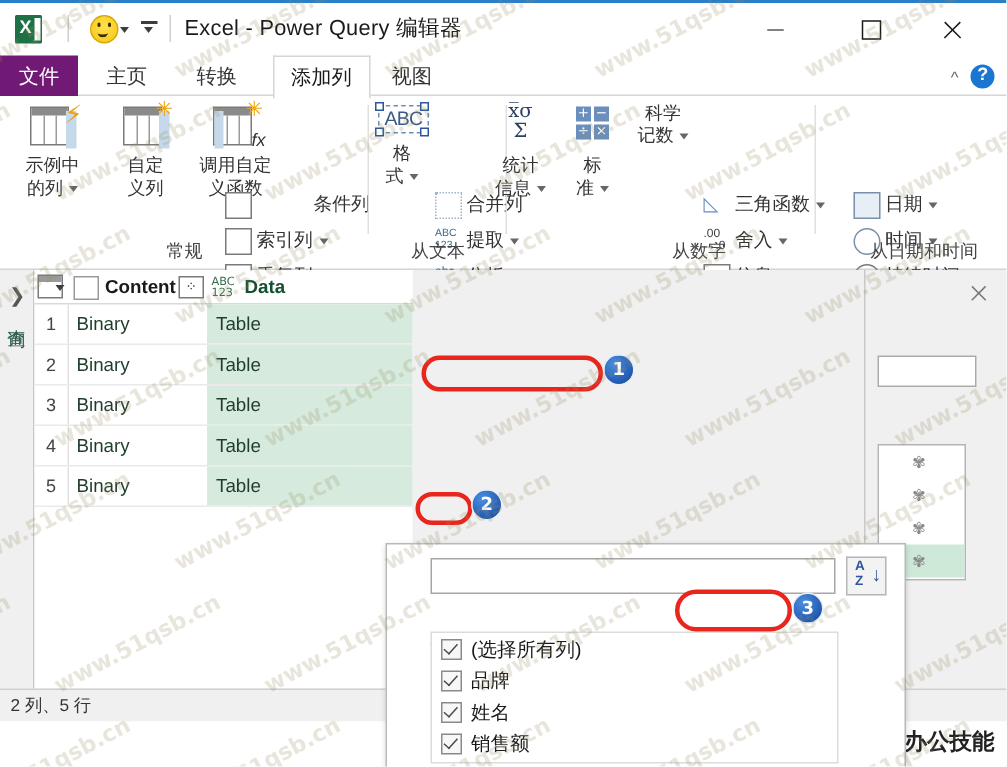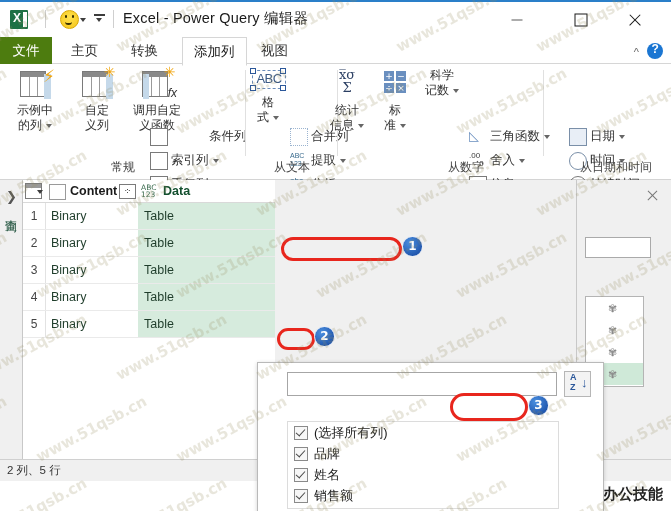--- a/index.html
+++ b/index.html
@@ -48,21 +48,21 @@
   .max .g{width:11px;height:11px;border:1px solid #1a1a1a;}
   .close .g{width:15px;height:15px;}
   .close .g:before,.close .g:after{content:"";position:absolute;left:0;top:7px;width:15px;height:1.3px;background:#1a1a1a;}
   .close .g:before{transform:rotate(45deg);} .close .g:after{transform:rotate(-45deg);}
 
   
   .tabbar{position:relative;height:27px;background:#fff;}
   .tabbar:after{content:"";position:absolute;left:0;right:0;bottom:0;height:1px;background:#d6d6d6;}
   .tab{position:absolute;top:0;height:27px;line-height:27px;font-size:13.5px;color:#333;
        padding:0 11px;cursor:default;z-index:2;}
-  .tab.file{background:#4d7c0f;color:#fff;font-size:13.5px;}
+  .tab.file{background:#701a75;color:#fff;font-size:13.5px;}
   .tab.active{background:#fff;border:1px solid #d6d6d6;border-bottom:1px solid #fff;color:#1a1a1a;}
   .ribcollapse{position:absolute;right:32px;top:9px;font-size:11px;color:#666;}
   .helpbtn{position:absolute;right:8px;top:6px;width:16px;height:16px;border-radius:50%;background:#1b76d2;}
   .helpbtn:after{content:"?";position:absolute;left:4.5px;top:-1px;color:#fff;font-size:12px;font-weight:bold;}
 
   
   .ribbon{position:relative;height:115px;background:#fff;border-bottom:1px solid #d4d4d4;}
   .rgroup{position:absolute;top:0;height:114px;}
   .rgroup .gl{position:absolute;right:0;top:6px;bottom:22px;width:1px;background:#e0e0e0;}
   .glabel{position:absolute;bottom:2px;width:100%;text-align:center;font-size:12px;color:#444;}

